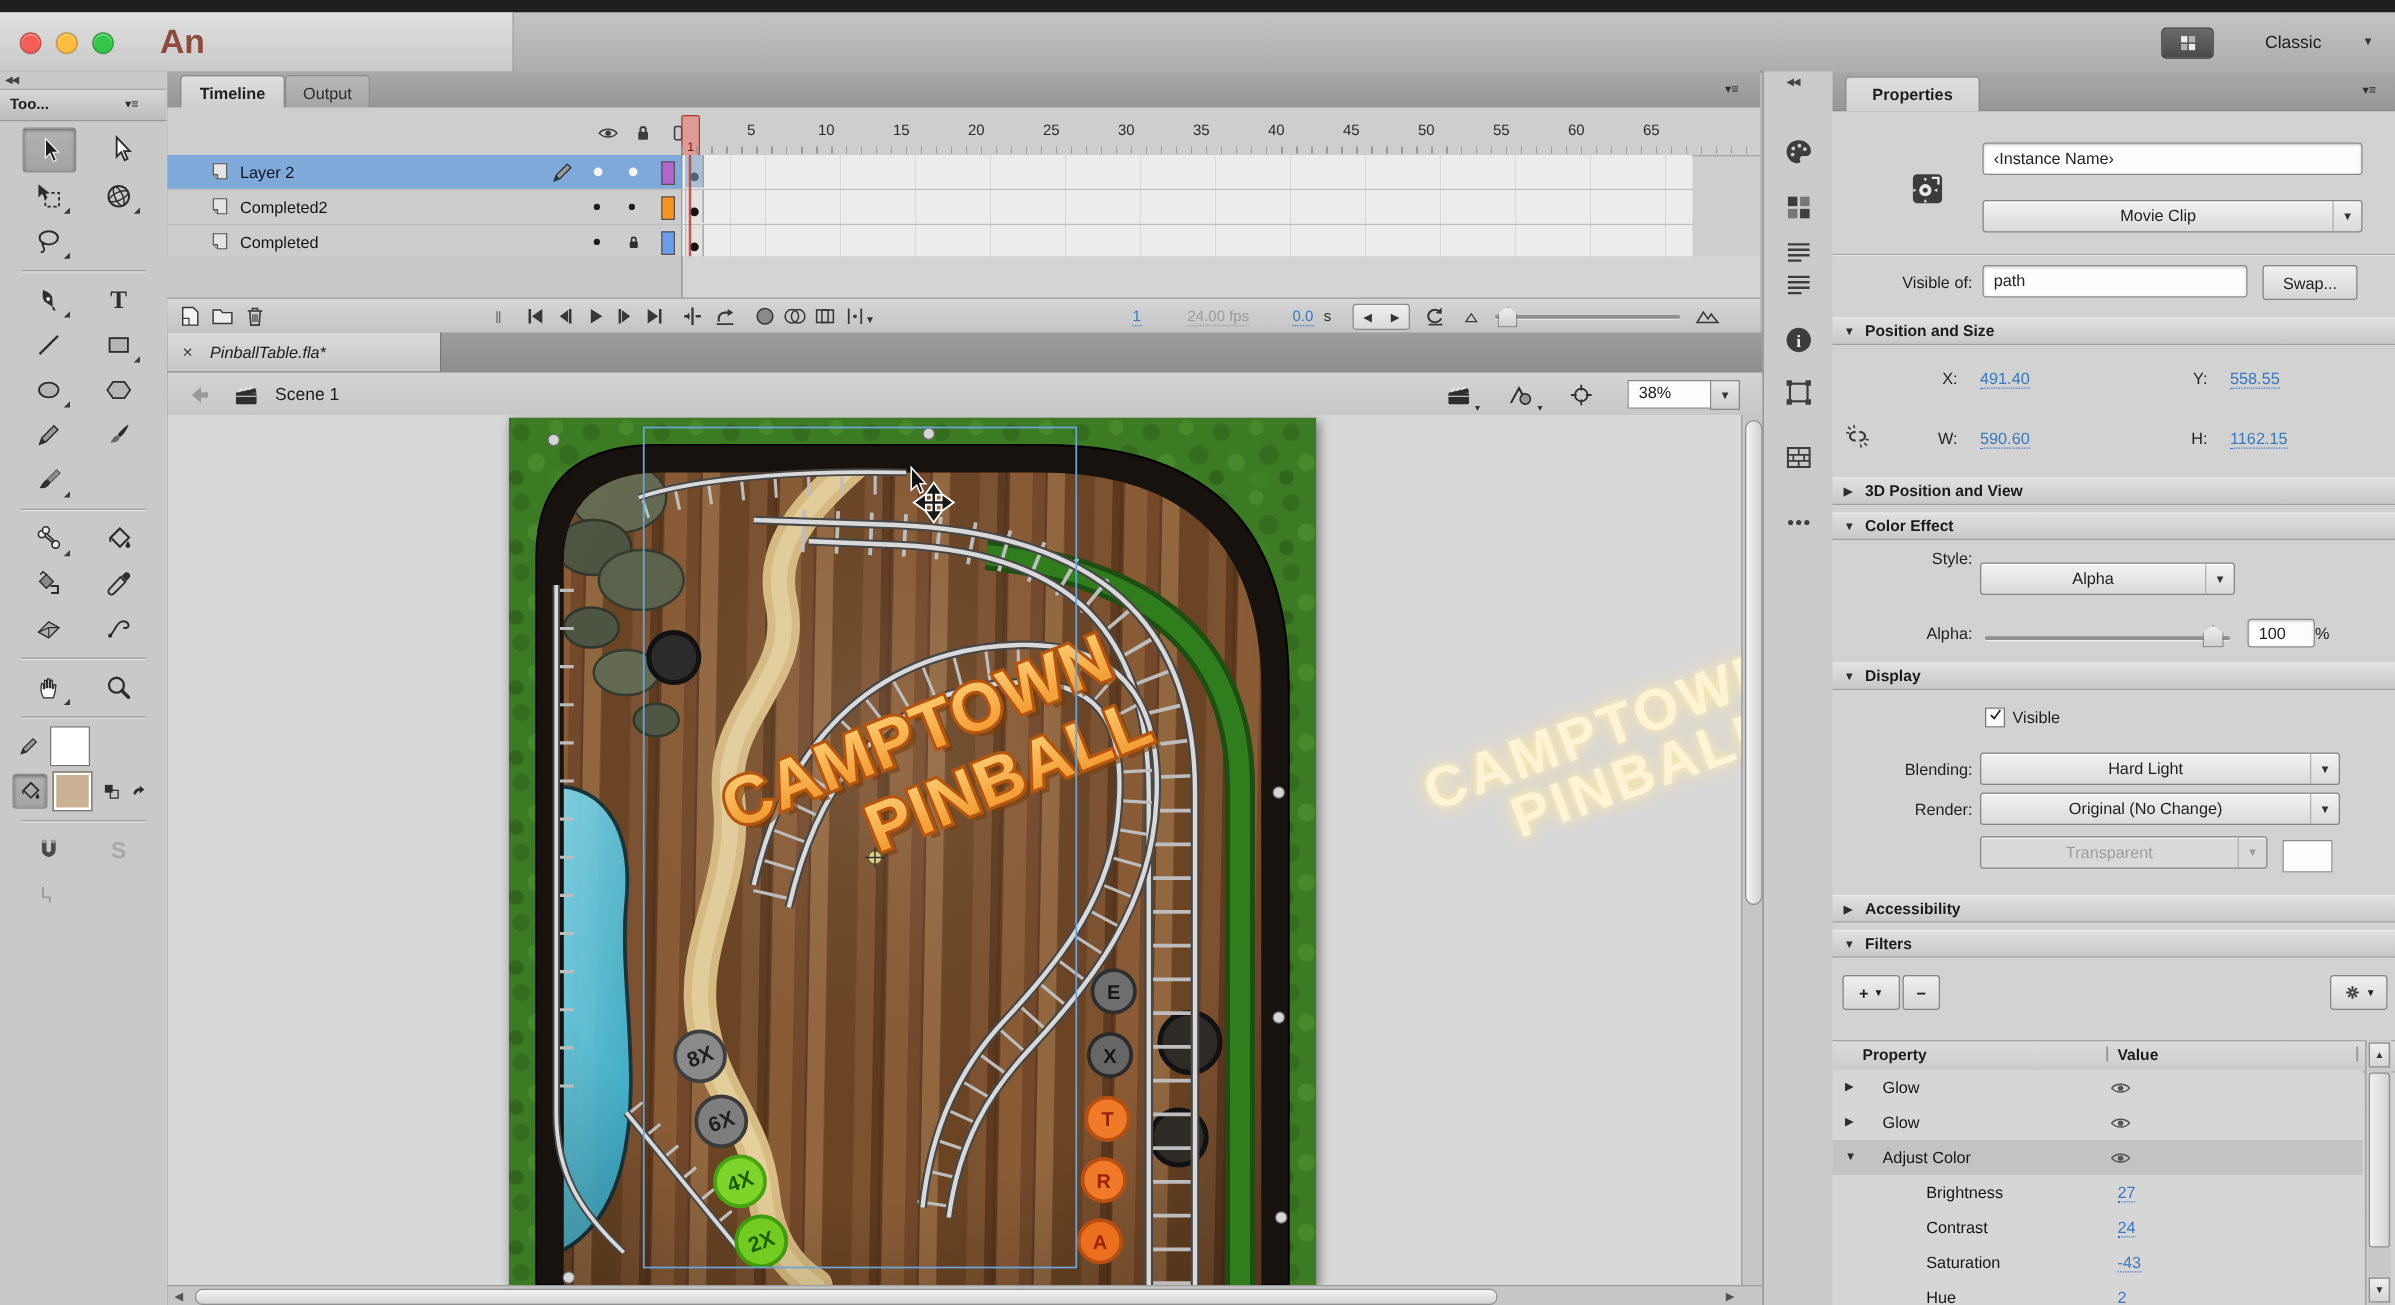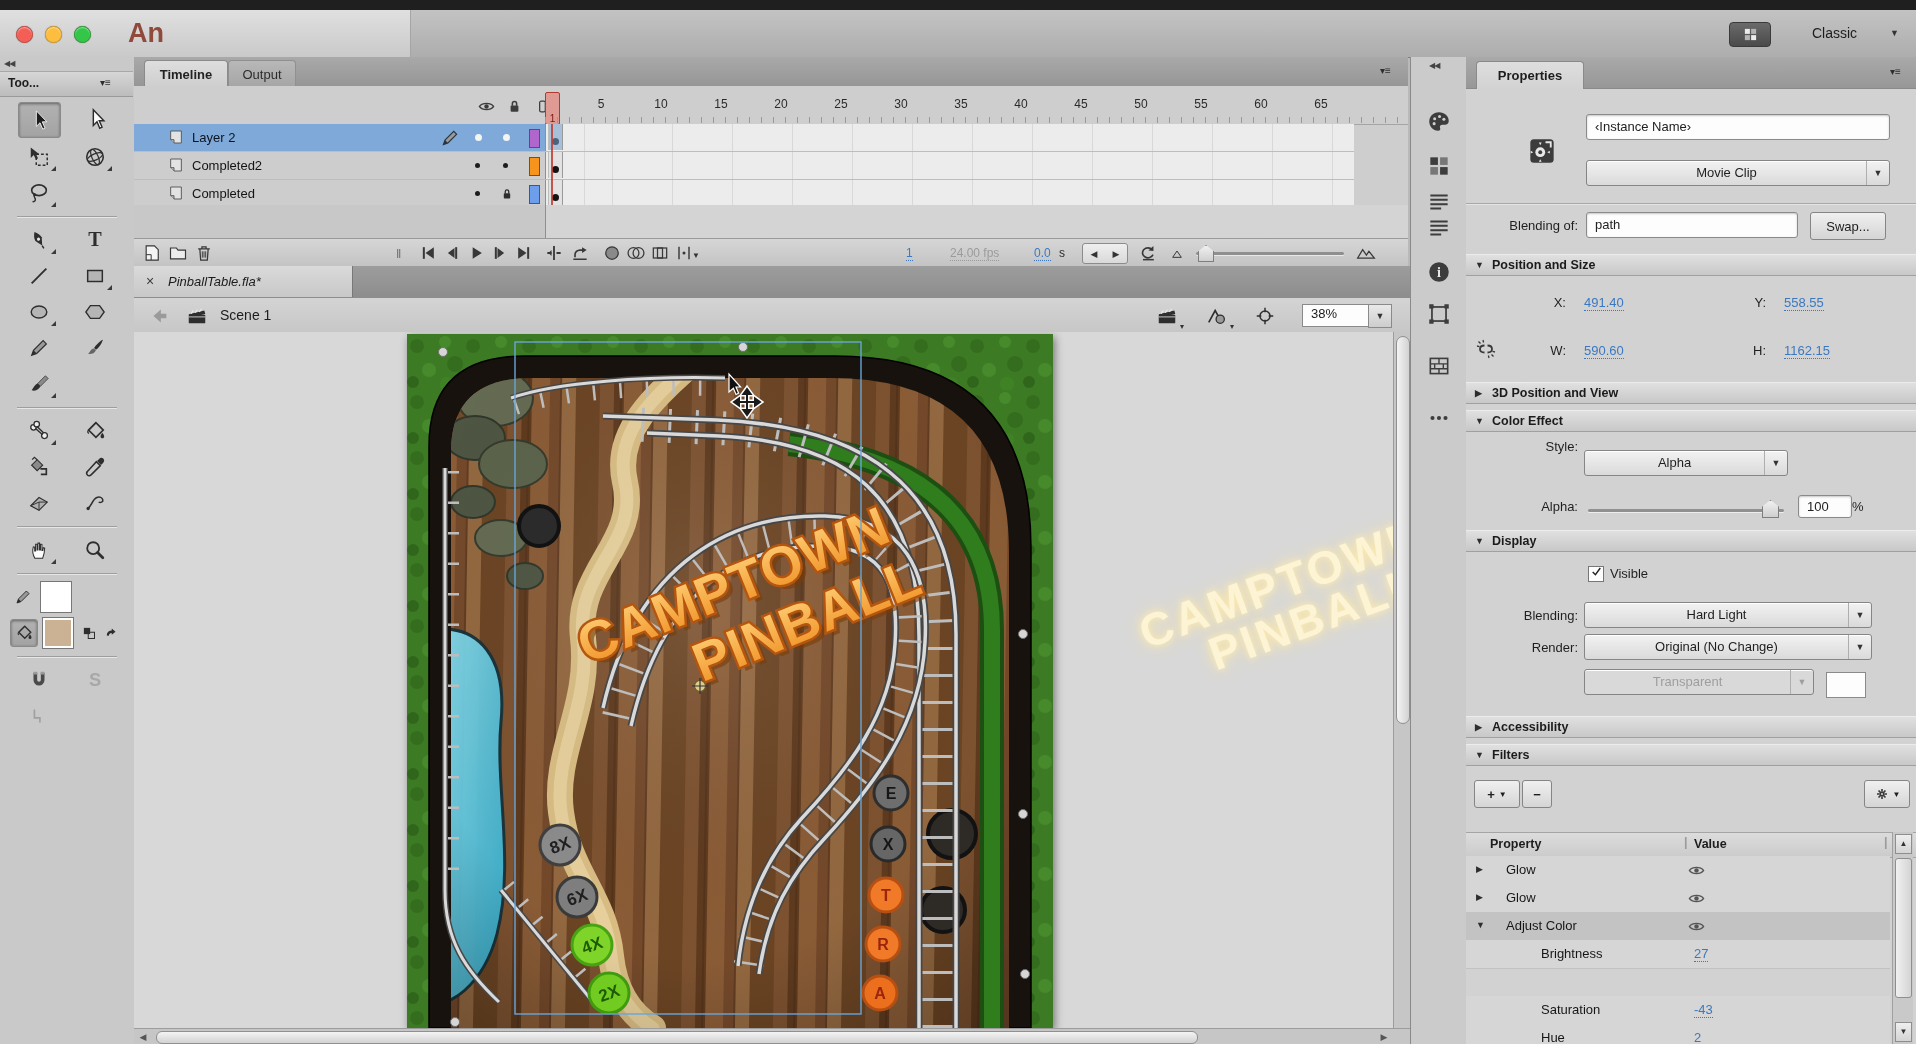--- a/index.html
+++ b/index.html
@@ -809,21 +809,21 @@
           <circle cx="10.5" cy="13" r="1.7" fill="#3c3c3c"></circle>
           <path d="M10.5 7 L11.7 4.8 H9.3 Z M16.5 13 L18.7 14.2 V11.8 Z M10.5 19 L9.3 21.2 H11.7 Z M4.5 13 L2.3 11.8 V14.2 Z" fill="#e8e8e8"></path>
           <path d="M15 4.5 H19.5 V9" stroke="#e8e8e8" stroke-width="1.6" fill="none"></path>
         </svg></span>
     <div class="tfield" style="left:120px;top:57px;width:286px;height:20px">‹Instance Name›</div>
     <div class="dd" style="left:120px;top:103px;width:302px;height:24px">
       <span class="lbl">Movie Clip</span>
         <span class="arw">▼</span>
     </div>
     <div class="pdiv" style="top:146px"></div>
-    <span class="plabel" style="left:8px;top:161px;width:104px">Blending of:</span>
+    <span class="plabel" style="left:8px;top:161px;width:104px">Visible of:</span>
     <div class="tfield" style="left:120px;top:155px;width:194px;height:20px">path</div>
     <div class="pbtn" style="left:344px;top:155px;width:74px;height:26px">Swap...</div>
 
     <div class="sec" style="top:197px">
       <span class="tri">▼</span>
         <span>Position and Size</span>
     </div>
     <span class="plabel" style="left:60px;top:238px;width:40px">X:</span>
     <span class="abs bval" style="left:118px;top:238px;font-size:13px">491.40</span>
     <span class="plabel" style="left:266px;top:238px;width:34px">Y:</span>
@@ -928,20 +928,24 @@
       <span class="fname">Adjust Color</span>
       <span class="feye icon"><svg viewBox="0 0 24 24" width="100%" height="100%">
             <path d="M2 12 C6.5 6.2 17.5 6.2 22 12 C17.5 17.8 6.5 17.8 2 12 Z" fill="none" stroke="currentColor" stroke-width="1.8"></path>
             <circle cx="12" cy="12" r="3.1" fill="currentColor"></circle>
           </svg></span>
     </div>
     <div class="frow" style="top:883px">
       <span class="fname child">Brightness</span>
       <span class="fval bval">27</span>
     </div>
+    <div class="frow" style="top:911px">
+      <span class="fname child">Contrast</span>
+      <span class="fval bval">24</span>
+    </div>
     <div class="frow" style="top:939px">
       <span class="fname child">Saturation</span>
       <span class="fval bval">-43</span>
     </div>
     <div class="frow" style="top:967px">
       <span class="fname child">Hue</span>
       <span class="fval bval">2</span>
     </div>
     <div class="abs" id="fscroll">
       <div class="abs fsbtn" style="top:2px">▲</div>

